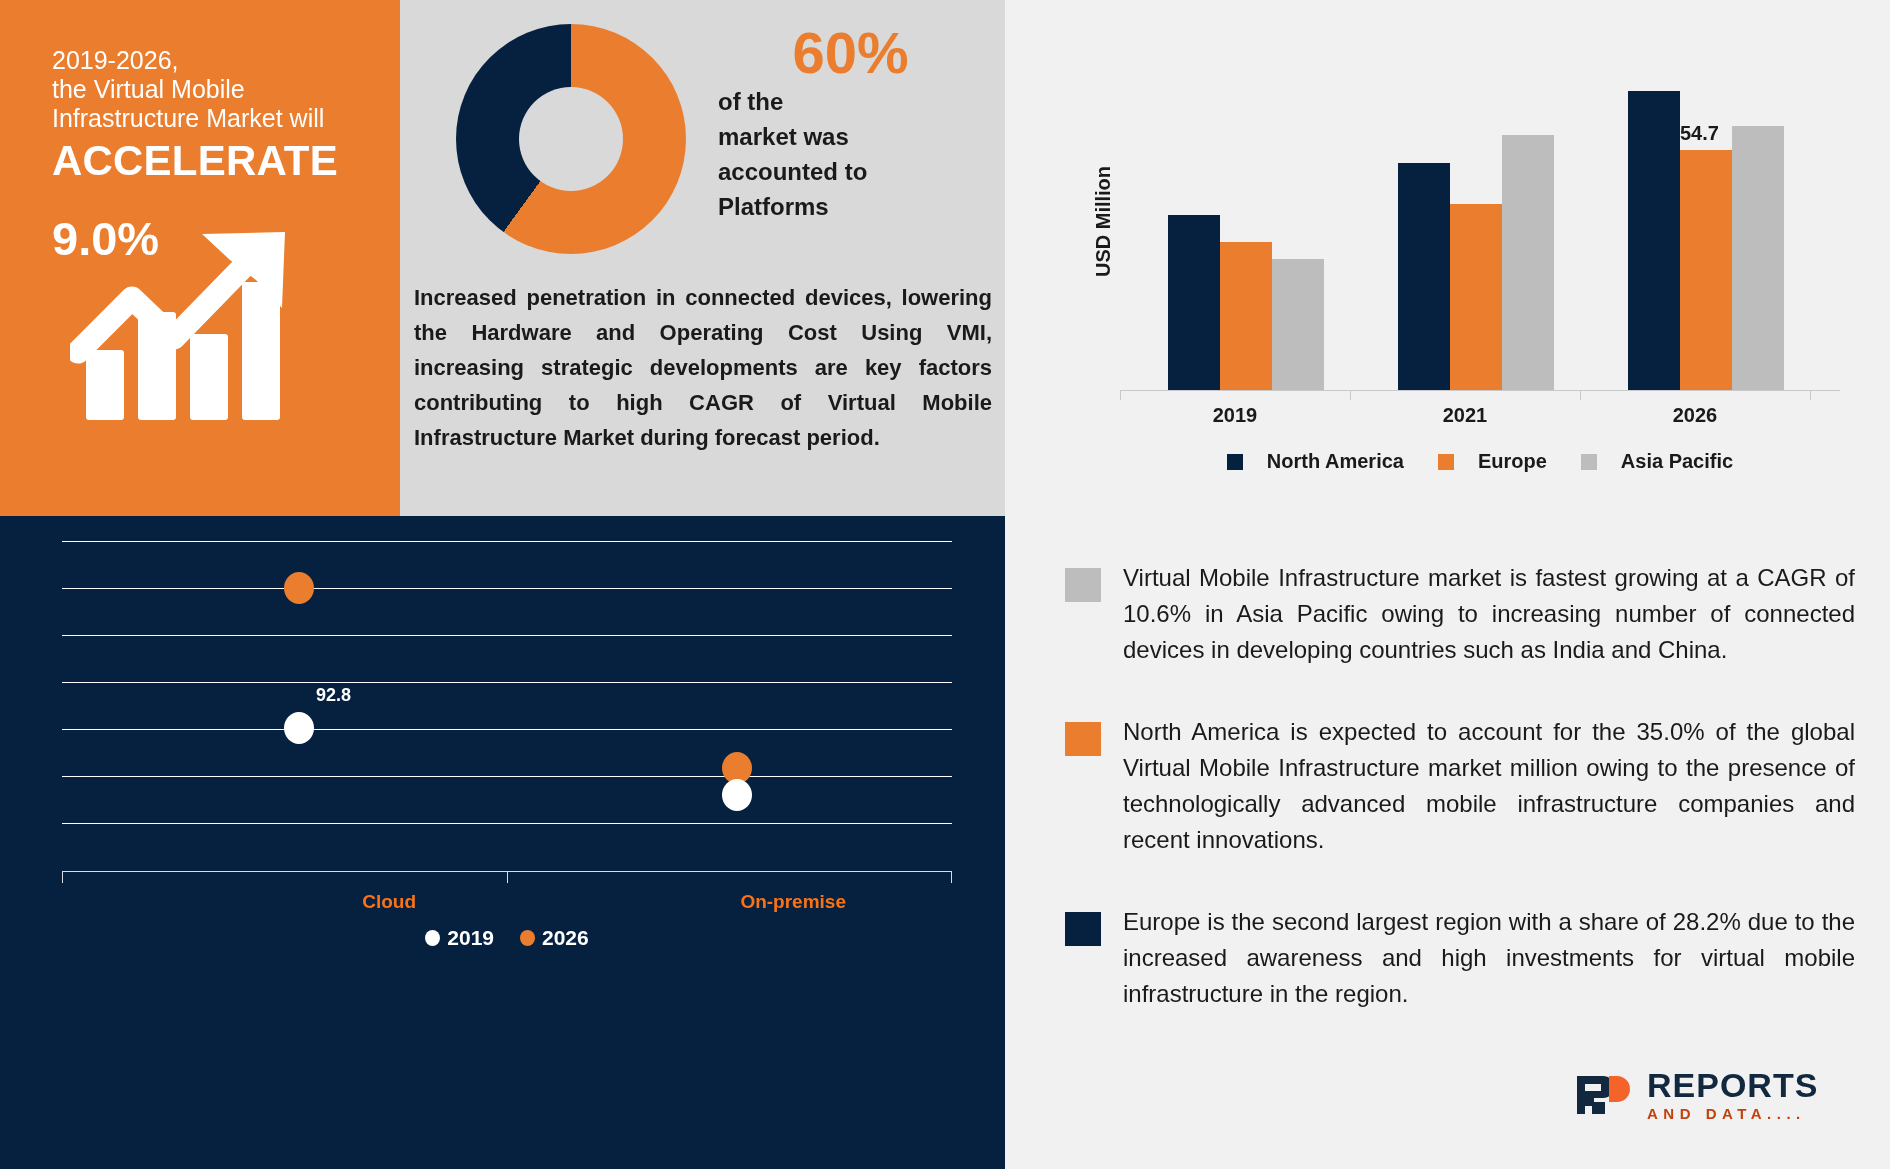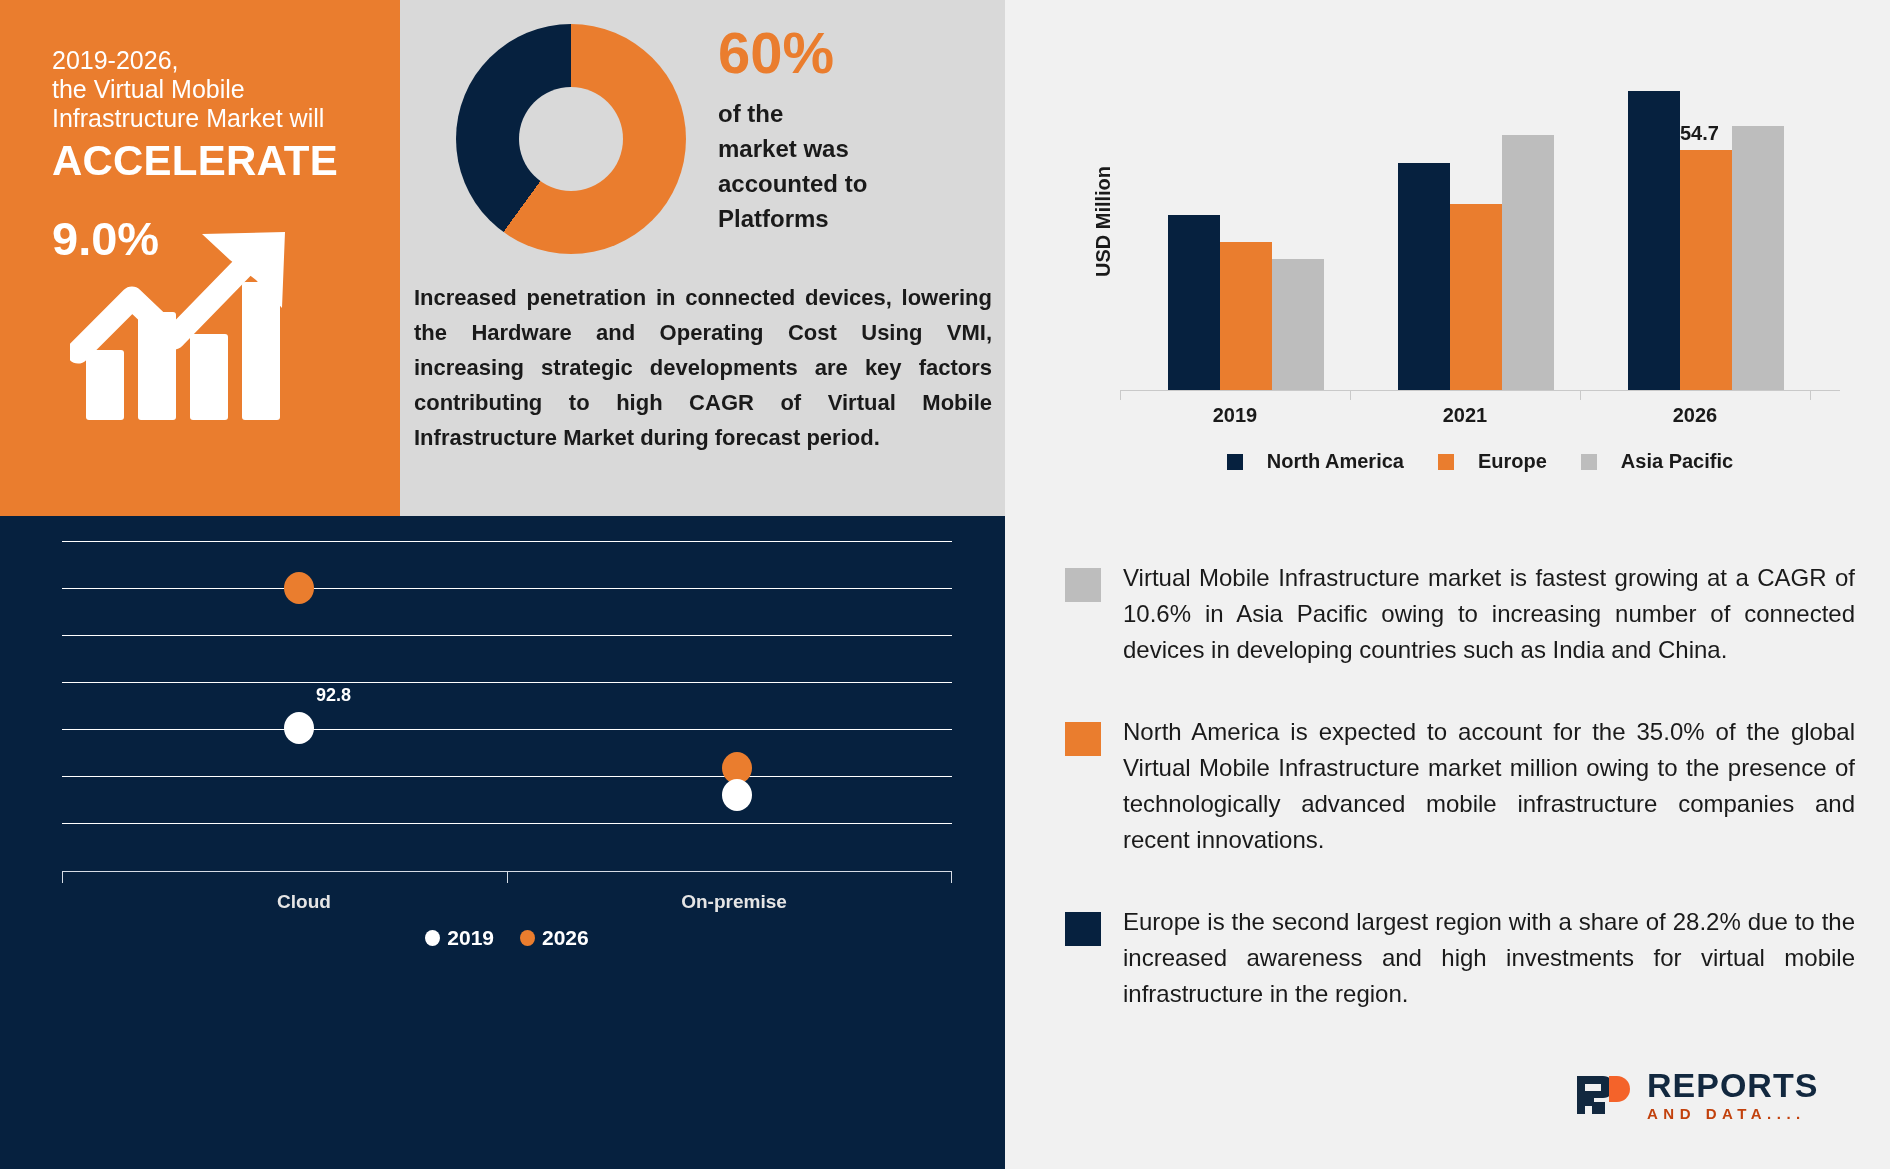--- a/index.html
+++ b/index.html
@@ -29,38 +29,38 @@
   .donut-wrap { position:absolute; left:56px; top:24px; width:230px; height:230px; }
   .donut {
     width:230px; height:230px; border-radius:50%;
     background:conic-gradient(#ea7d2e 0deg 216deg, #06213f 216deg 360deg);
   }
   .donut-hole {
     position:absolute; left:50%; top:50%; transform:translate(-50%,-50%);
     width:104px; height:104px; border-radius:50%; background:#d9d9d9;
   }
   .pct-block { position:absolute; left:318px; top:22px; width:265px; }
-  .pct-big { font-size:58px; font-weight:700; color:#ea7d2e; line-height:62px; }
-  .pct-sub { font-size:24px; font-weight:700; color:#1a1a1a; line-height:35px; margin-top:12px; }
+  .pct-big { font-size:58px; font-weight:700; color:#ea7d2e; line-height:62px;text-align:center; }
+  .pct-sub { font-size:24px; font-weight:700; color:#1a1a1a; line-height:35px; margin-top:0; }
   .tm-para {
     position:absolute; left:8px; top:280px; width:590px;
     font-size:22px; font-weight:700; color:#1a1a1a; line-height:35px;
     text-align:justify; text-align-last:left; padding:0 6px;
   }
 
   
   .dot-chart { position:absolute; left:62px; top:25px; width:890px; height:330px; }
   .gridline { position:absolute; left:0; width:890px; height:1px; background:#ffffff; }
   .axis-line-h { position:absolute; left:0; top:330px; width:890px; height:1px; background:#d6dde6; }
   .axis-tick { position:absolute; width:1px; height:12px; background:#d6dde6; top:330px; }
   .dot { position:absolute; width:30px; height:32px; border-radius:50%; }
   .dot.white { background:#ffffff; }
   .dot.orange { background:#ea7d2e; }
   .dot-val { position:absolute; color:#fff; font-size:18px; font-weight:700; }
-  .cat-label { position:absolute; color:#e5e5e5; font-size:19px; font-weight:700; text-align:center; }
+  .cat-label { position:absolute; color:#f97316; font-size:19px; font-weight:700; text-align:right; }
   .dot-legend { position:absolute; left:0; top:385px; width:890px; display:flex; justify-content:center; gap:26px; align-items:center; }
   .dl-item { display:flex; align-items:center; gap:7px; color:#fff; font-size:21px; font-weight:700; }
   .dl-swatch { width:15px; height:16px; border-radius:50%; display:inline-block; }
 
   
   .bar-area { position:absolute; left:1120px; top:60px; width:720px; height:385px; }
   .ylabel {
     position:absolute; left:-72px; top:150px;
     transform:rotate(-90deg); transform-origin:center;
     font-size:20px; font-weight:700; color:#1a1a1a; white-space:nowrap;

